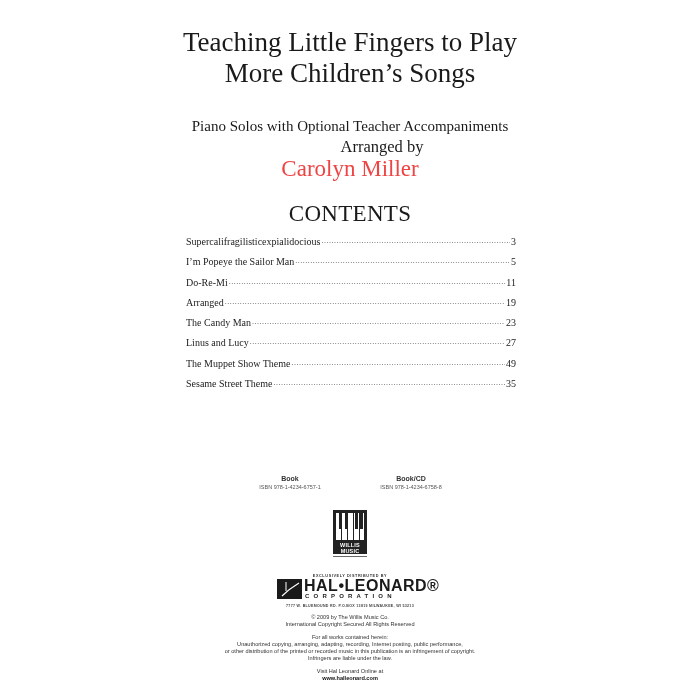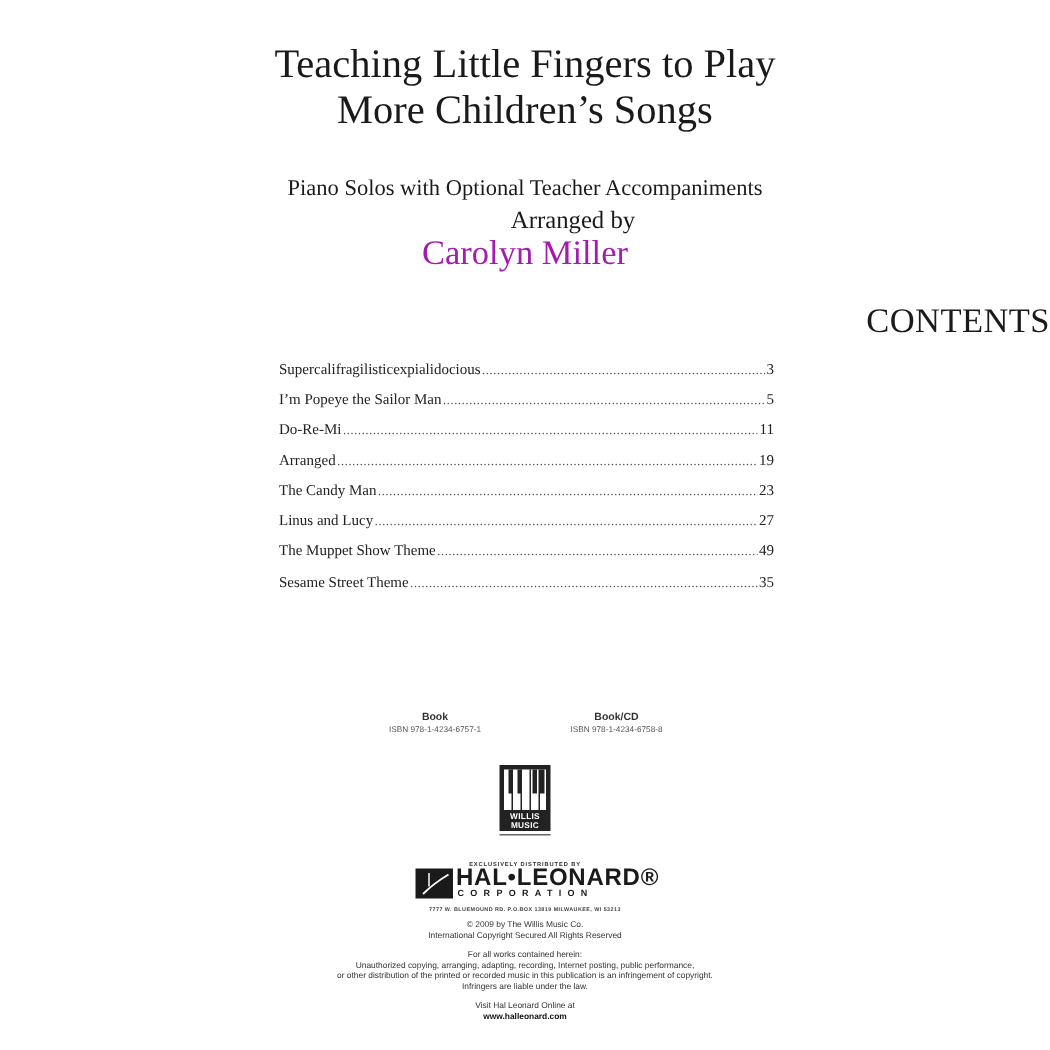--- a/index.html
+++ b/index.html
@@ -5,25 +5,25 @@
   html, body { margin: 0; padding: 0; background: #ffffff; }
   body { width: 700px; height: 700px; position: relative; overflow: hidden; color: #111; }
   .page { position: absolute; left: 0; top: 0; width: 648px; height: 700px; background: #fff; }
   .serif { font-family: "Liberation Serif", "DejaVu Serif", serif; }
   .sans { font-family: "Liberation Sans", "DejaVu Sans", sans-serif; }
   .center { position: absolute; left: 0; width: 700px; text-align: center; }
 
   .title { top: 27px; font-size: 27px; line-height: 31px; color: #1a1a1a; }
   .subtitle { top: 116px; font-size: 15px; line-height: 20px; color: #1a1a1a; }
   .arranged { top: 137px; font-size: 16.5px; line-height: 20px; color: #1a1a1a; padding-left: 32px; }
-  .author { top: 155px; font-size: 23px; line-height: 28px; color: #a21caf; }
-  .contents-heading { top: 200px; font-size: 23px; line-height: 28px; color: #1a1a1a; letter-spacing: 0.3px; text-align: right; }
+  .author { top: 155px; font-size: 23px; line-height: 28px; color: #ef4444; }
+  .contents-heading { top: 200px; font-size: 23px; line-height: 28px; color: #1a1a1a; letter-spacing: 0.3px; }
 
   .toc { position: absolute; left: 186px; width: 330px; top: 236px; }
-  .toc-row { display: flex; align-items: center; height: 20.3px; font-size: 10px; color: #222; }
+  .toc-row { display: flex; align-items: flex-start; height: 20.3px; font-size: 10px; color: #222; }
   .toc-title { white-space: nowrap; }
   .toc-leader { flex: 1; overflow: hidden; white-space: nowrap; margin: 0 1px; color: #444; letter-spacing: 0.5px; font-size: 8px; }
   .toc-leader::after { content: "................................................................................................................................................................................................................................"; }
   .toc-page { white-space: nowrap; }
 
   .isbn-block { position: absolute; top: 474px; text-align: center; color: #333; }
   .isbn-block .label { font-size: 7px; font-weight: bold; line-height: 9px; }
   .isbn-block .num { font-size: 5.5px; line-height: 8px; color: #555; }
   .isbn-book { left: 250px; width: 80px; }
   .isbn-cd { left: 366px; width: 90px; }

